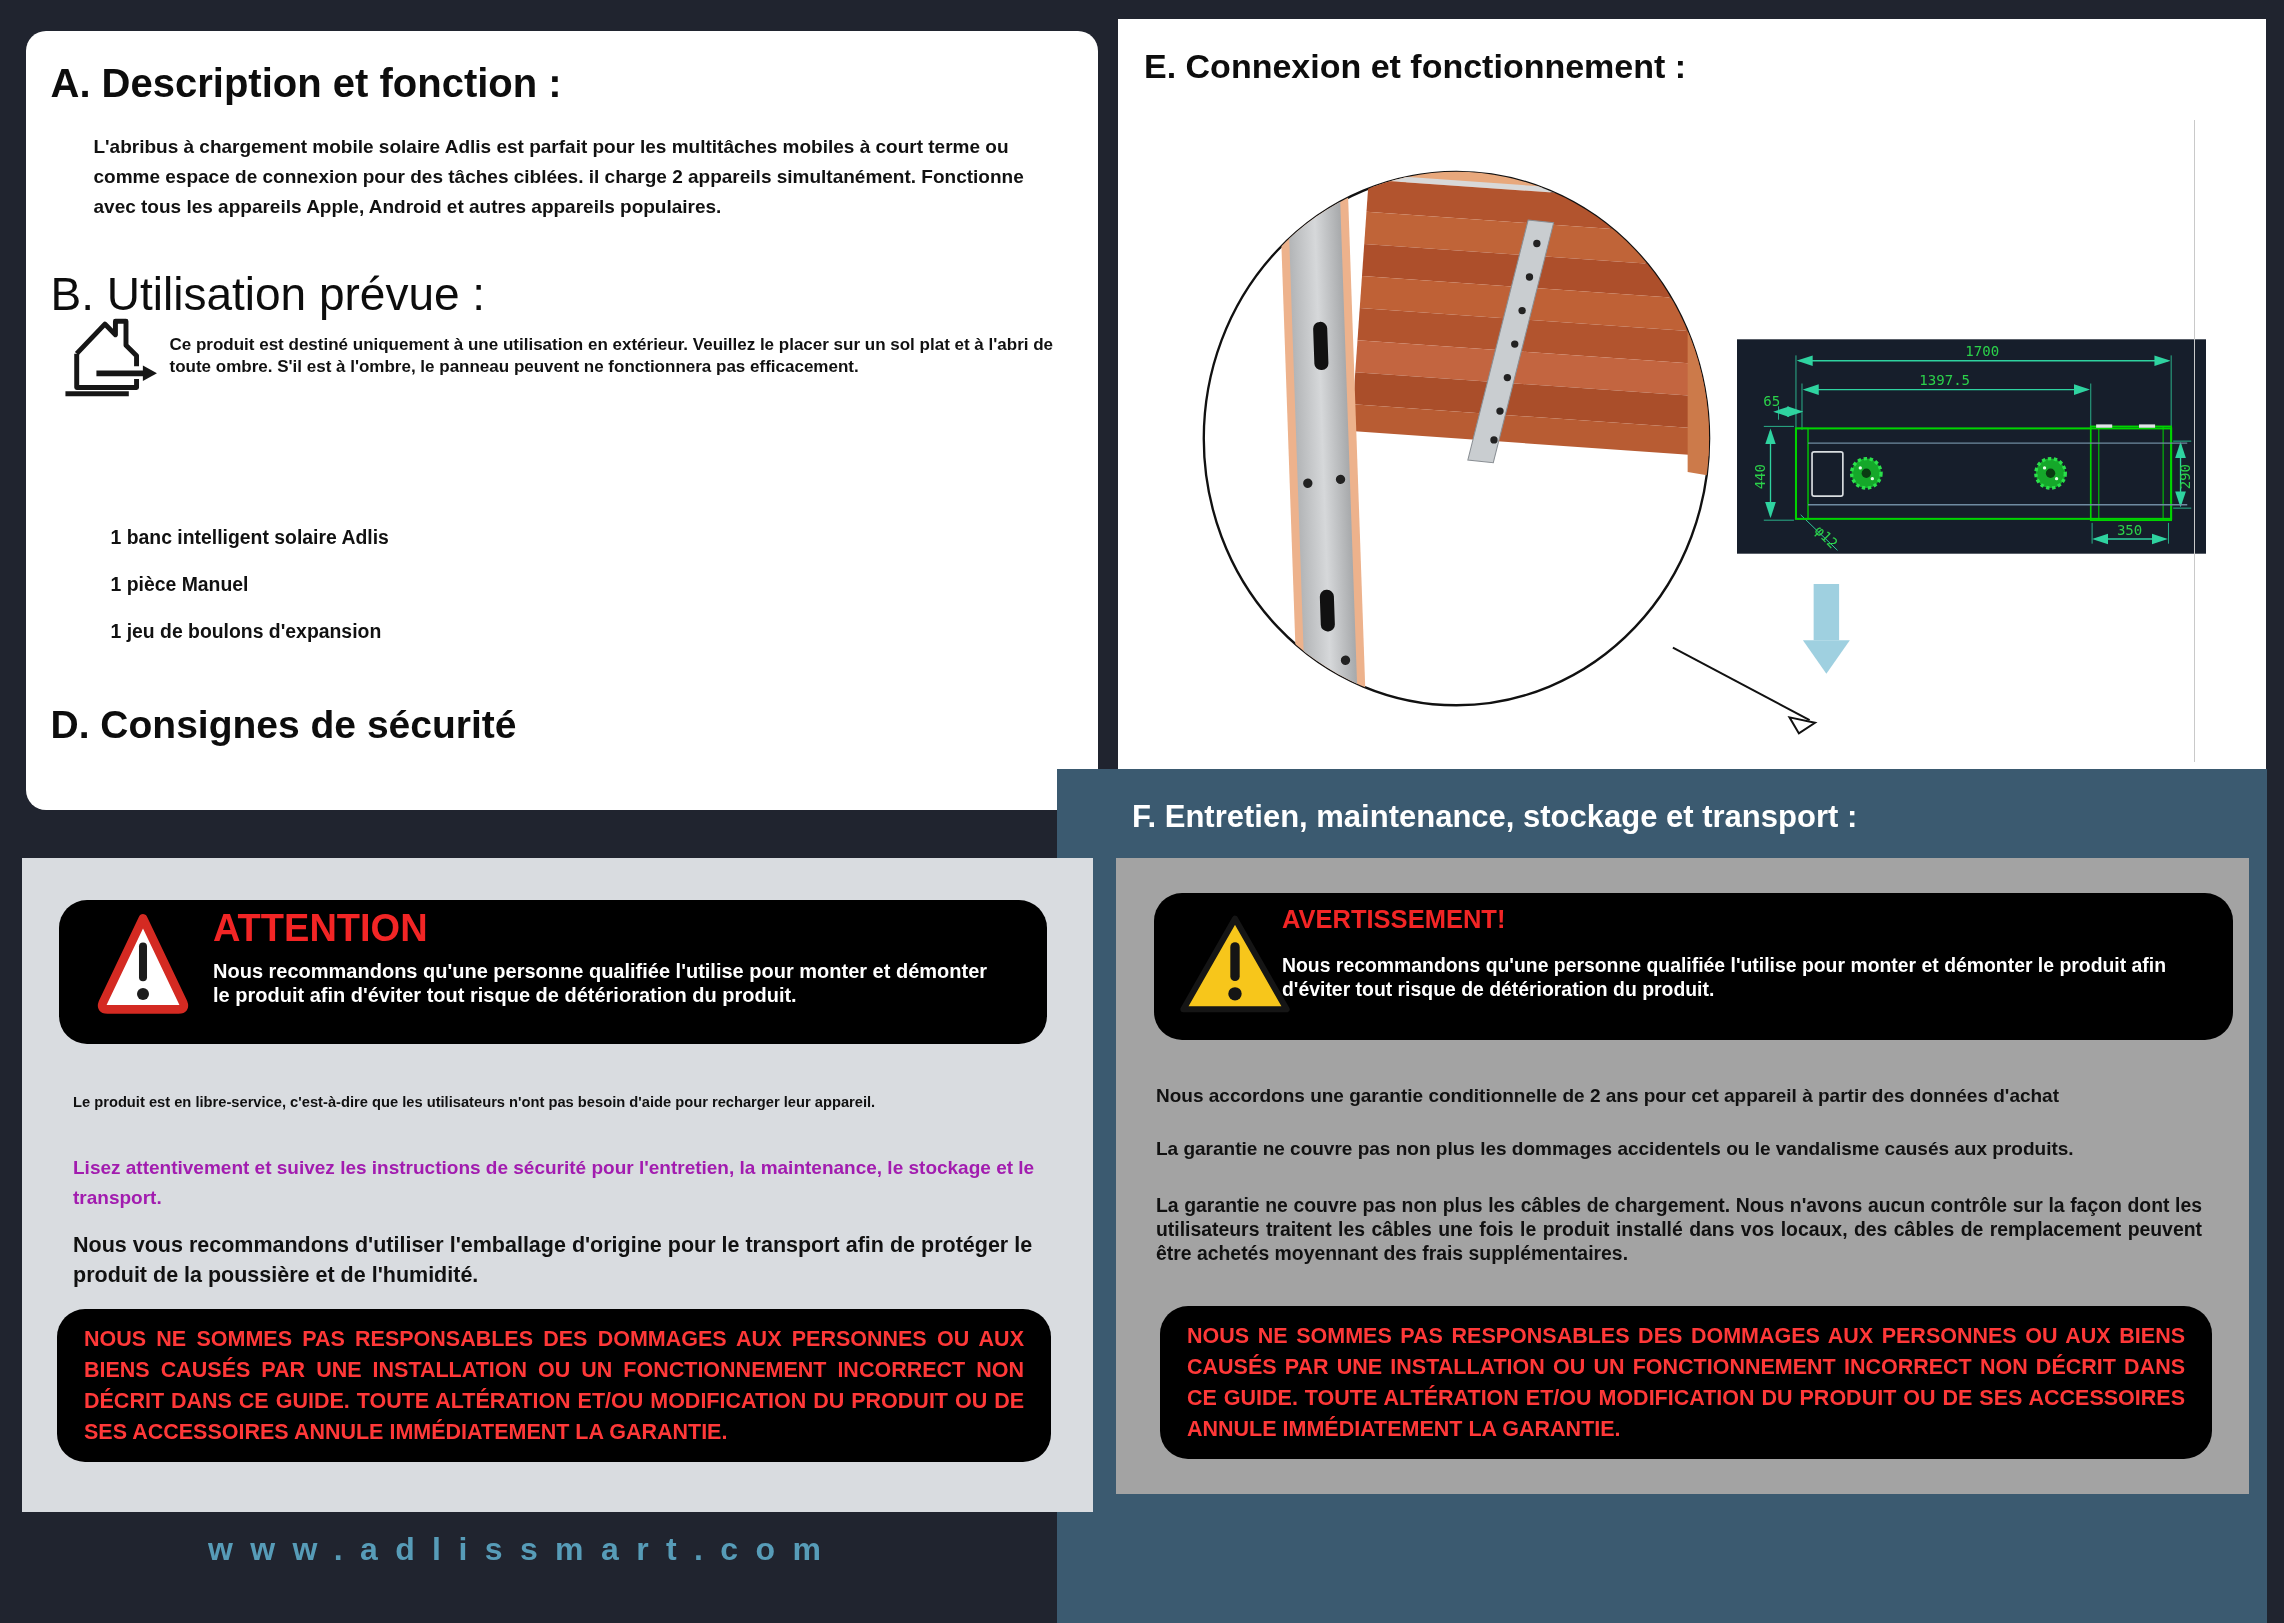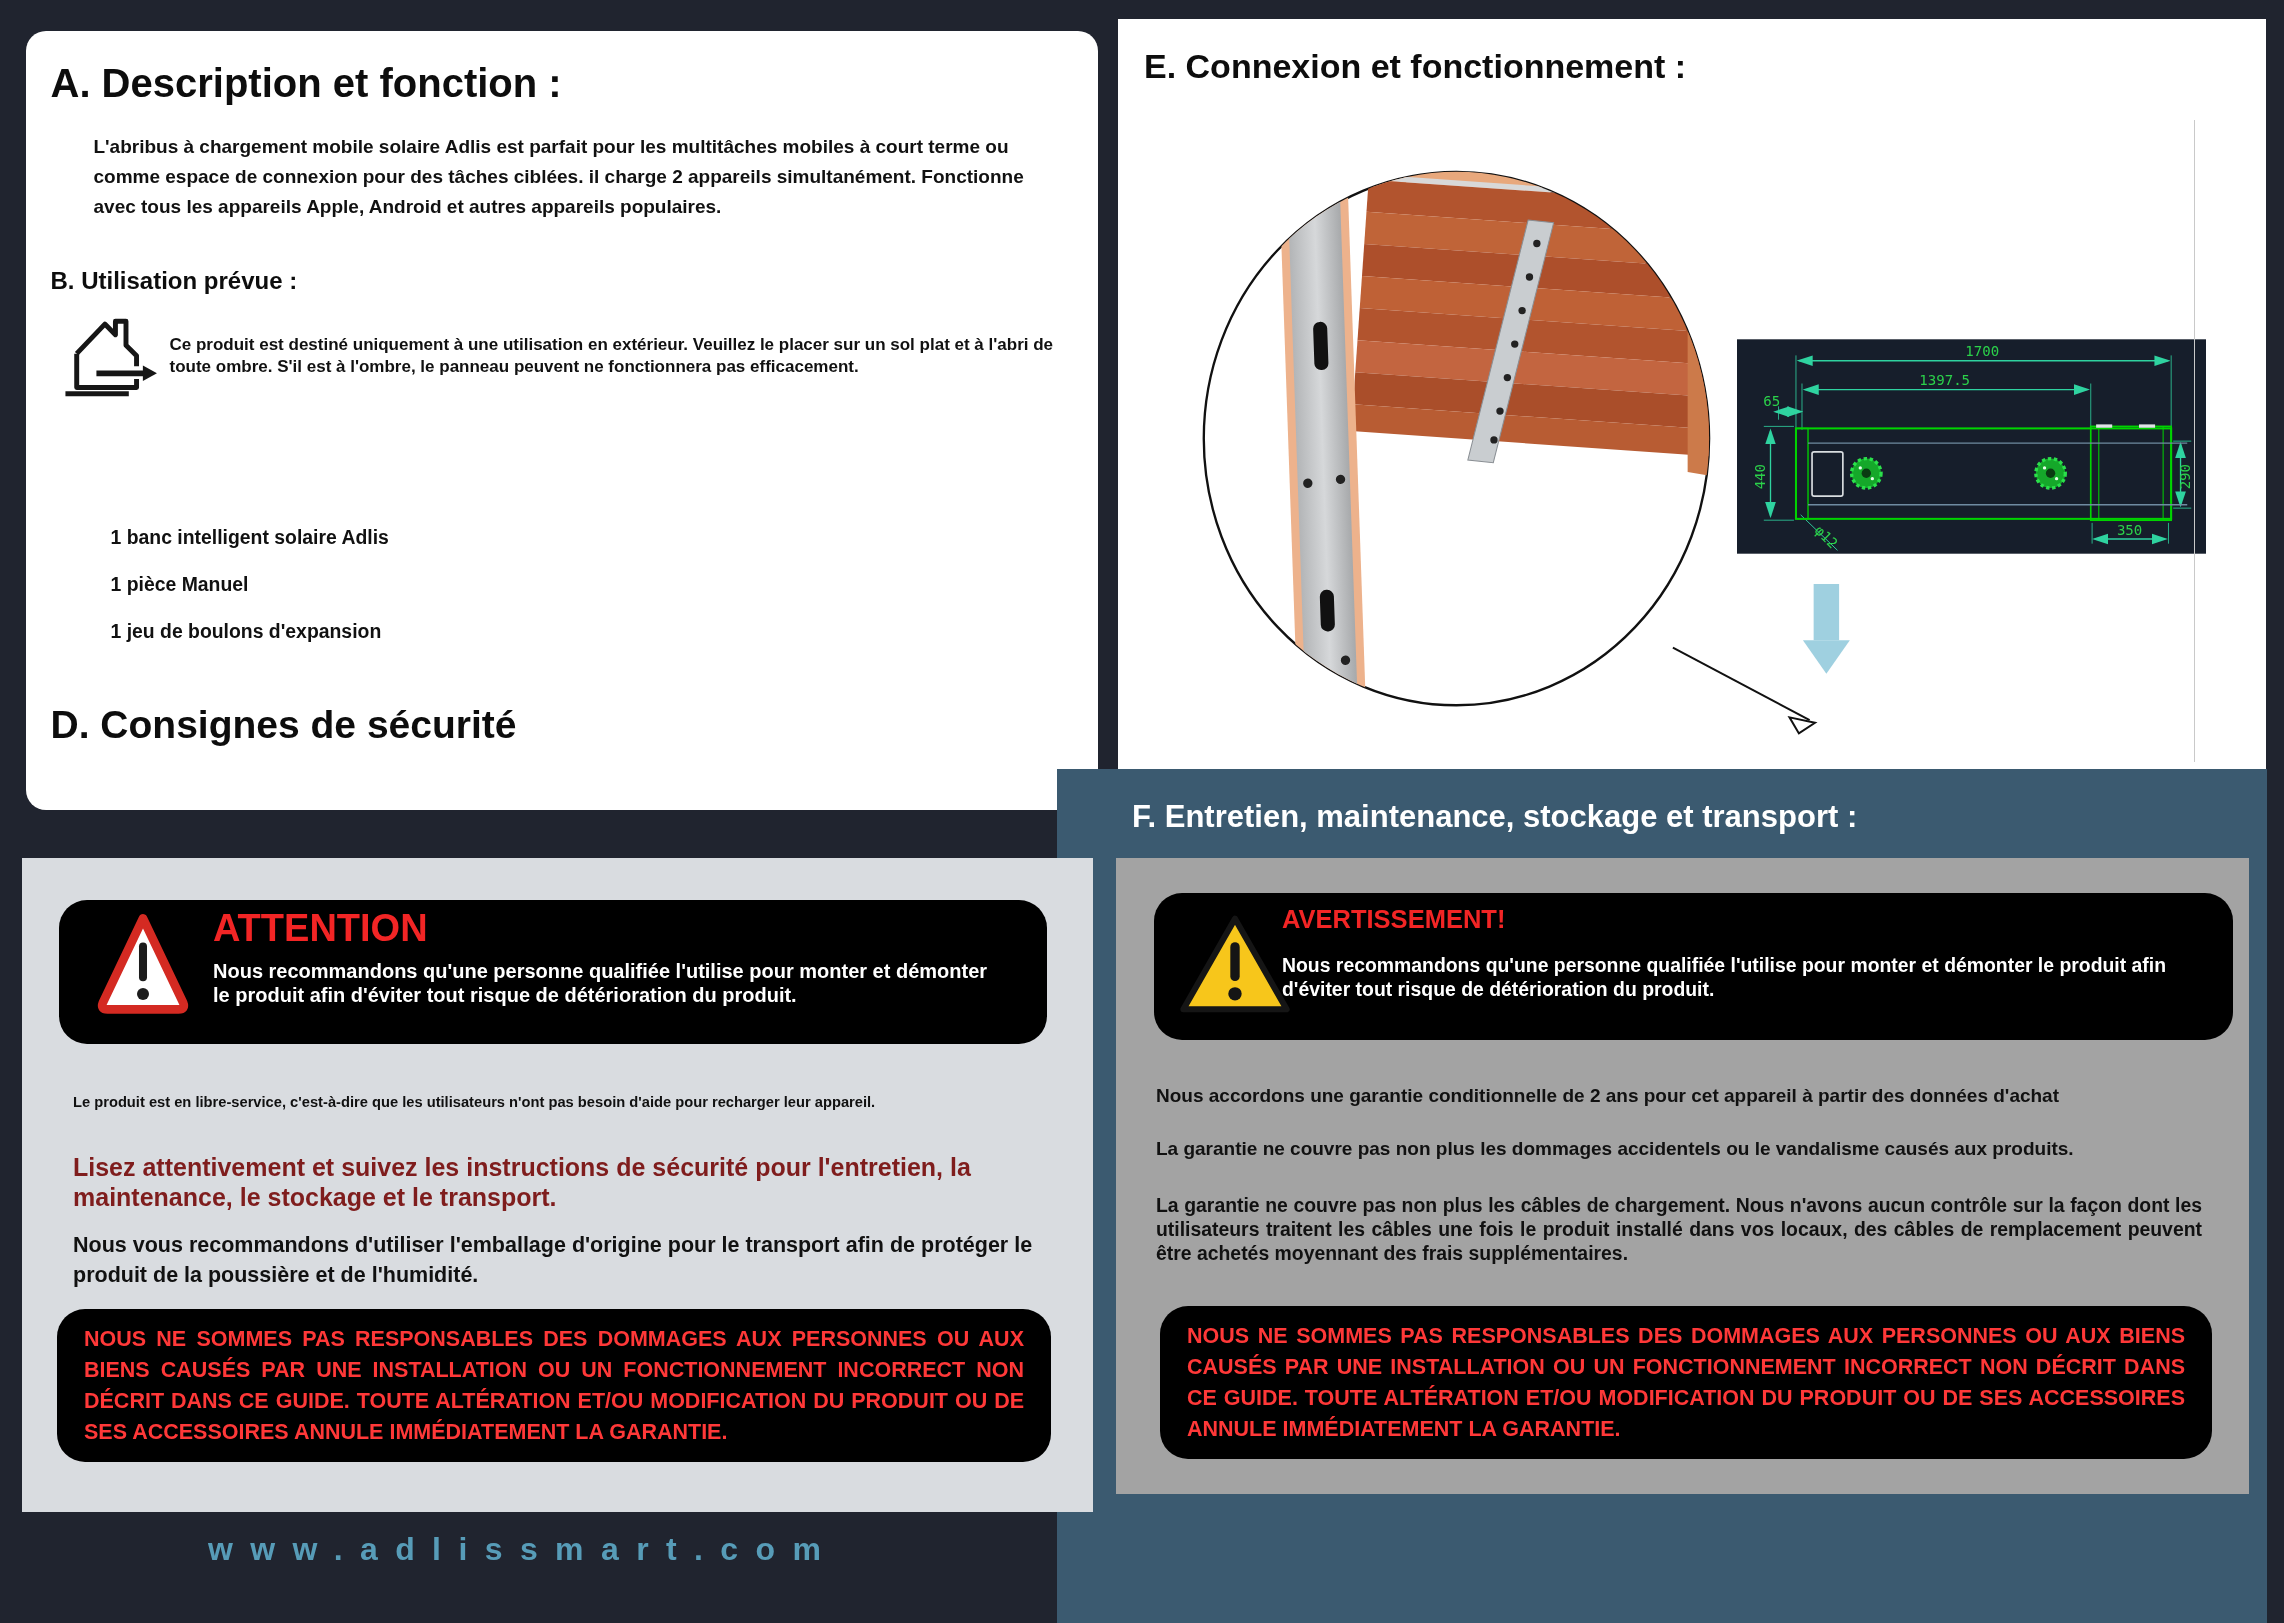--- a/index.html
+++ b/index.html
@@ -8,21 +8,21 @@
   .abs{position:absolute;}
   
   .card-left{left:25.5px;top:31px;width:1072px;height:779px;background:#ffffff;border-radius:20px;}
   .card-e{left:1118px;top:19px;width:1148px;height:750px;background:#ffffff;}
   
   .slate-panel{left:1057px;top:769px;width:1210px;height:854px;background:#3b5a70;}
   .gray-left{left:22px;top:858px;width:1071px;height:654px;background:#d9dce0;}
   .gray-right{position:absolute;left:59px;top:89px;width:1133px;height:636px;background:#a3a3a3;}
   
   .h-a{left:25px;top:29.5px;font-size:40px;font-weight:bold;color:#0d0d0d;}
-  .h-b{left:25px;top:236px;font-size:24px;font-weight:bold;color:#0d0d0d;}
+  .h-b{left:25px;top:236px;font-size:46px;font-weight:normal;color:#0d0d0d;}
   .h-c{left:25px;top:432px;font-size:34px;font-weight:bold;color:#0d0d0d;}
   .h-d{left:25px;top:672px;font-size:39px;font-weight:bold;color:#0d0d0d;}
   .h-e{left:26px;top:28px;font-size:34px;font-weight:bold;color:#0d0d0d;}
   .h-f{position:absolute;left:75px;top:29.5px;font-size:31px;font-weight:bold;color:#ffffff;}
   
   .p-a{left:68px;top:101px;width:975px;font-size:19px;font-weight:bold;color:#111;line-height:30px;}
   .house{left:34px;top:279px;width:101px;height:88px;}
   .p-b{left:144px;top:303px;width:915px;font-size:17px;font-weight:bold;color:#111;line-height:22px;}
   .c-list{left:85px;top:495px;width:603px;}
   .c-item{font-size:19.4px;font-weight:bold;color:#111;margin-bottom:24px;}
@@ -30,21 +30,21 @@
   .blackbox{position:absolute;background:#000;border-radius:28px;}
   .bb-att{left:37px;top:42px;width:988px;height:144px;}
   .bb-av{left:38px;top:35px;width:1079px;height:147px;}
   .tri{position:absolute;}
   .w-title-l{position:absolute;left:154px;top:6.7px;font-size:38px;font-weight:bold;color:#f22525;}
   .w-title-r{position:absolute;left:128px;top:12px;font-size:25.5px;font-weight:bold;color:#f22525;}
   .w-body-l{position:absolute;left:154px;top:59px;width:781px;font-size:20px;font-weight:bold;color:#fff;line-height:24px;}
   .w-body-r{position:absolute;left:128px;top:60px;width:932px;font-size:19.4px;font-weight:bold;color:#fff;line-height:24px;}
   
   .p-small{position:absolute;left:51px;top:236px;width:979px;font-size:14.7px;font-weight:bold;color:#111;}
-  .p-lisez{position:absolute;left:51px;top:295px;width:962px;font-size:25px;font-weight:bold;color:#7f1d1d;line-height:29.5px;}
+  .p-lisez{position:absolute;left:51px;top:295px;width:962px;font-size:19px;font-weight:bold;color:#a21caf;line-height:29.5px;}
   .p-emball{position:absolute;left:51px;top:373px;width:969px;font-size:21.5px;font-weight:bold;color:#111;line-height:29.5px;}
   .p-g1{position:absolute;left:40px;top:227px;width:1059px;font-size:19px;font-weight:bold;color:#111;}
   .p-g2{position:absolute;left:40px;top:280px;width:1059px;font-size:19px;font-weight:bold;color:#111;}
   .p-g3{position:absolute;left:40px;top:335px;width:1046px;font-size:19.4px;font-weight:bold;color:#111;
         line-height:24px;text-align:justify;}
   .bb-red-l{left:35px;top:451px;width:994px;height:153px;}
   .bb-red-r{left:44px;top:448px;width:1052px;height:153px;}
   .red-text{position:absolute;left:27px;top:14.7px;right:27px;font-size:21.5px;font-weight:bold;color:#ff3838;
             line-height:31px;text-align:justify;}
   

